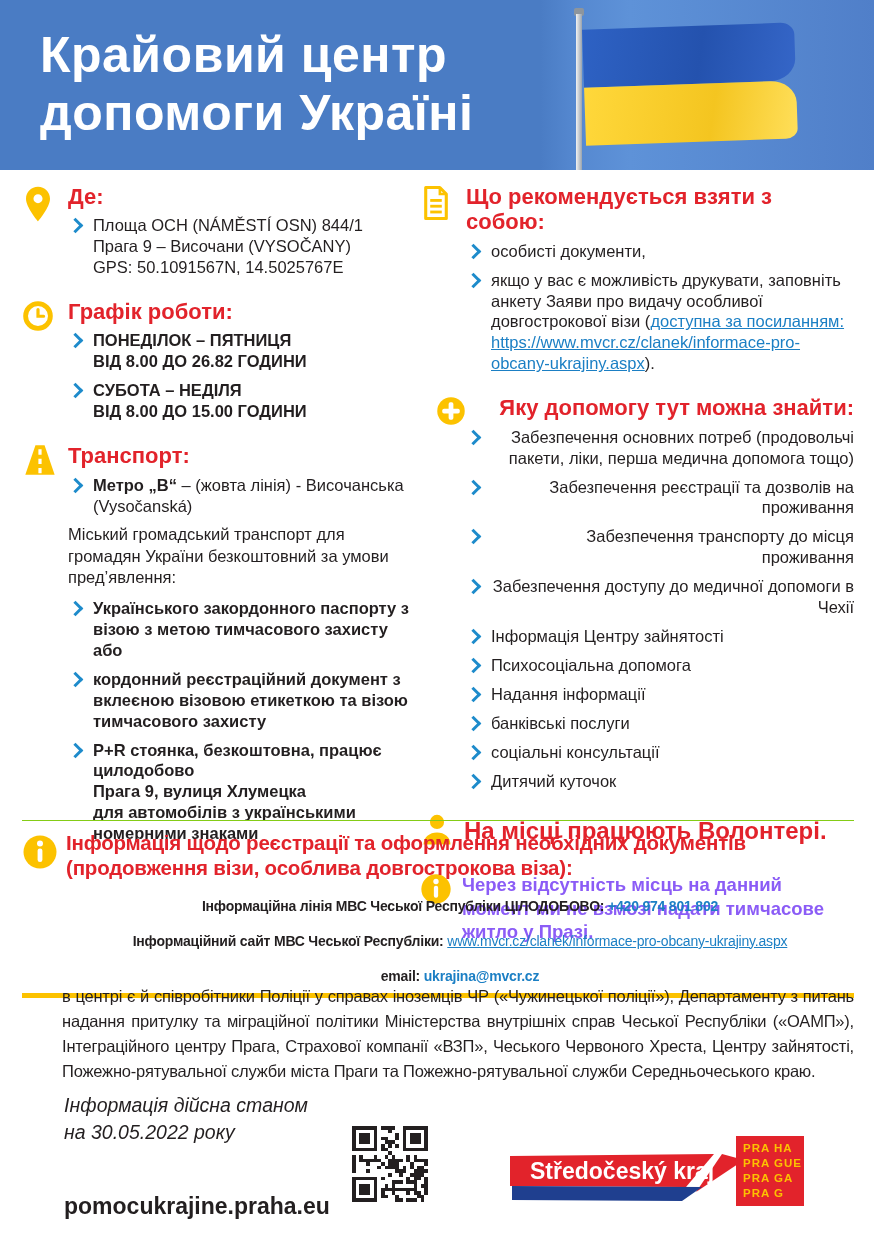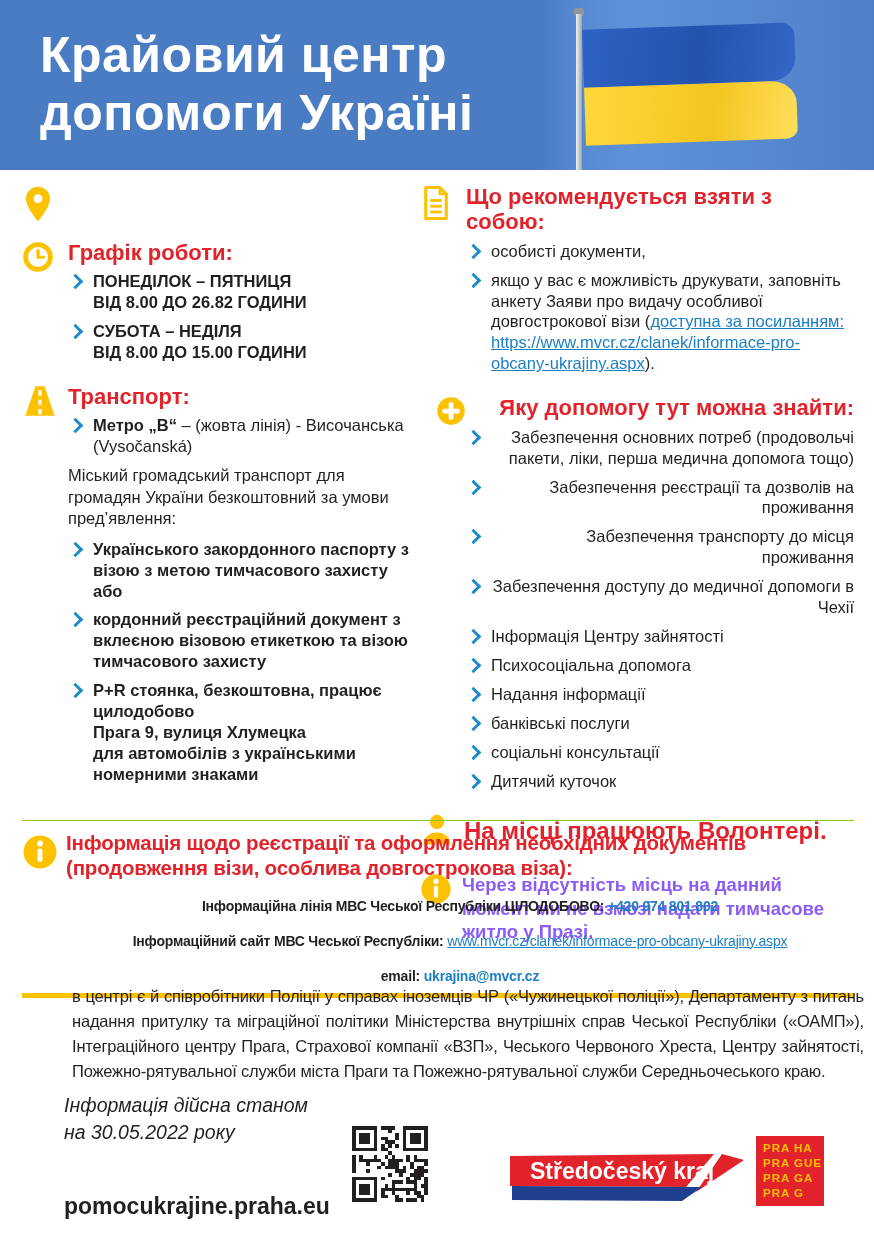--- a/index.html
+++ b/index.html
@@ -44,31 +44,31 @@
   .infobox{position:absolute;top:820px;left:22px;width:832px;border-top:1px solid #84cc16;border-bottom:5px solid #fcc200;
            padding:9px 0 9px 0;display:flex;}
   .infobox .sec-icon{width:44px;padding-top:4px;}
   .infobox h2{margin:0 0 5px 0;color:#e2232b;font-size:20.5px;font-weight:bold;line-height:1.22;letter-spacing:-.2px;}
   .infobox h2 span{display:block;}
   .inforow{font-size:14px;font-weight:bold;letter-spacing:-.2px;line-height:1.2;margin-top:18px;text-align:center;}
   .blueval{color:#1b7fc4;}
   a.sitelink{color:#1b7fc4;font-weight:normal;text-decoration:underline;}
 
   
-  .about{position:absolute;top:984px;left:72px;width:792px;}
+  .about{position:absolute;top:984px;left:62px;width:792px;}
   .about p{margin:0;font-size:16.5px;line-height:1.52;text-align:justify;letter-spacing:-.2px;}
   .about .boldline{margin-top:17px;font-weight:bold;font-size:17.5px;letter-spacing:-.2px;}
 
   
   .validity{position:absolute;left:64px;top:1092px;font-style:italic;font-size:19.5px;line-height:1.4;}
   .validity span{display:block;}
   .website{position:absolute;left:64px;top:1193px;font-size:23px;font-weight:bold;}
   .qr{position:absolute;left:352px;top:1126px;width:76px;height:76px;}
   .sk-logo{position:absolute;left:506px;top:1150px;width:240px;height:54px;}
-  .praha-logo{position:absolute;left:756px;top:1136px;width:68px;height:70px;background:#e2232b;
+  .praha-logo{position:absolute;left:736px;top:1136px;width:68px;height:70px;background:#e2232b;
               display:flex;flex-direction:column;justify-content:center;padding-left:7px;box-sizing:border-box;}
   .praha-logo div{color:#fcc200;font-weight:bold;font-size:11.5px;line-height:1.3;letter-spacing:1px;}
 </style>
 </head>
 <body>
 
 <div class="page">
 
   <div class="banner">
     <h1>
@@ -87,20 +87,31 @@
 
   <div class="content">
 
     <div class="col-left">
 
       <div class="sec">
         <div class="sec-icon">
           <svg width="32" height="38" viewBox="0 0 24 28">
               <path fill-rule="evenodd" fill="#fcc200" d="M12 1C7 1 3 5 3 10c0 6.4 9 17 9 17s9-10.6 9-17c0-5-4-9-9-9zm0 12.4a3.4 3.4 0 1 1 0-6.8 3.4 3.4 0 0 1 0 6.8z"></path>
             </svg>
+        </div>
+        <div class="sec-body">
+          <h2 class="red">Де:</h2>
+          <div class="b">
+            <span class="chev"></span>
+            <span class="bt">
+              <span class="line">Площа ОСН (NÁMĚSTÍ OSN) 844/1</span>
+              <span class="line">Прага 9 – Височани (VYSOČANY)</span>
+              <span class="line">GPS: 50.1091567N, 14.5025767E</span>
+            </span>
+          </div>
         </div>
       </div>
 
       <div class="sec">
         <div class="sec-icon">
           <svg width="32" height="32" viewBox="0 0 24 24">
               <circle cx="12" cy="12" r="9.3" fill="none" stroke="#fcc200" stroke-width="3.6"></circle>
           <path d="M12 7.2v5h4.2" fill="none" stroke="#fcc200" stroke-width="2.4" stroke-linecap="round"></path>
             </svg>
         </div>

